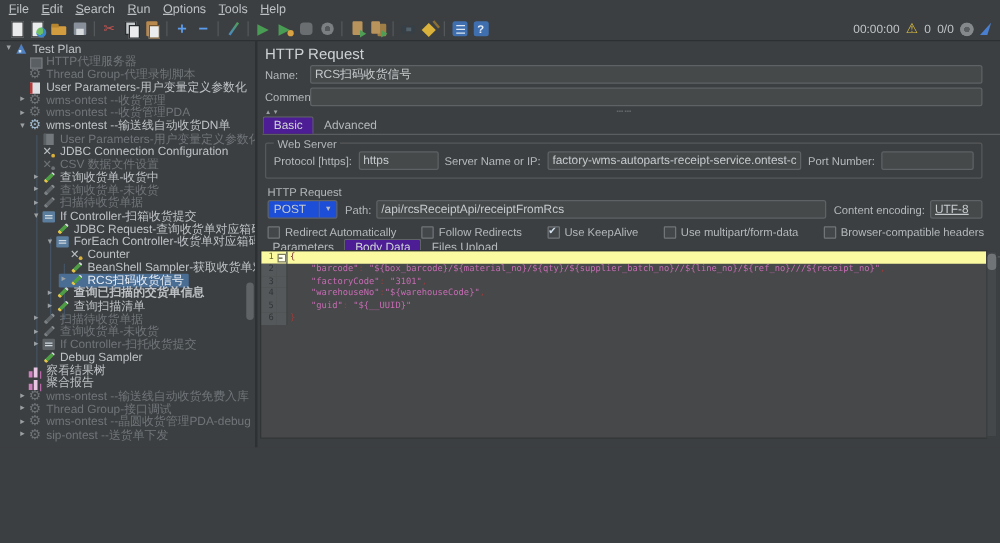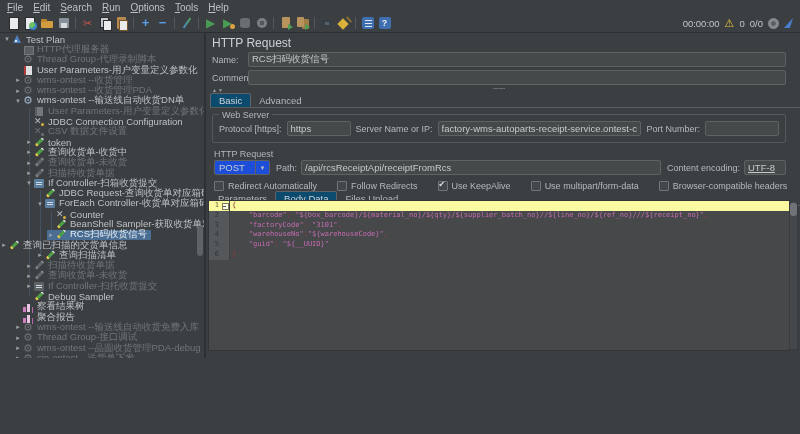--- a/index.html
+++ b/index.html
@@ -91,21 +91,21 @@
   .flabel{font-size:9px;color:#b5b9bc;flex:none;}
   .tinput{background:#45494a;border:1px solid #5e6264;border-radius:2px;color:#c6cacd;
           font-size:9.5px;height:13px;padding:0 3px;font-family:"Liberation Sans","DejaVu Sans",sans-serif;}
   .grow{flex:1;min-width:0;}
   #name-row .flabel,#comments-row .flabel{width:36px;}
   #splitter{position:relative;height:6px;margin:2px 0 0 4px;}
   #splitter .arrs{position:absolute;left:2px;top:0;font-size:5px;color:#9aa0a3;letter-spacing:1px;}
   #splitter .dots{position:absolute;left:48%;top:-3px;color:#8a8e91;font-size:9px;letter-spacing:1px;}
   .tabrow{display:flex;align-items:flex-end;margin:1px 0 0 4px;border-bottom:1px solid #5a5e60;height:13px;}
   .tab{font-size:9.5px;color:#b5b9bc;padding:1px 8px 1px 8px;cursor:default;}
-  .tab.sel{background:#0c4a6e;border:1px solid #5f6365;border-bottom:none;border-radius:2px 2px 0 0;color:#cfd3d6;}
+  .tab.sel{background:#4c1d95;border:1px solid #5f6365;border-bottom:none;border-radius:2px 2px 0 0;color:#cfd3d6;}
   .groupbox{position:relative;border:1px solid #56595b;border-radius:2px;margin:6px 14px 0 6px;height:27px;}
   .legend{position:absolute;top:-5px;left:6px;background:#3c3f41;padding:0 3px;font-size:9px;color:#b3b7ba;}
   .groupbox .inner{display:flex;align-items:center;padding:0 6px;height:100%;gap:5px;}
   #hr-legend{font-size:9px;color:#b3b7ba;margin:6px 0 0 8px;height:10px;}
   .combo{display:flex;align-items:center;height:13px;background:#1d4ed8;border:1px solid #5e6264;border-radius:2px;flex:none;}
   .combo .val{font-size:9.5px;color:#c6cacd;padding:0 4px;width:32px;}
   .combo .cbtn{width:13px;height:100%;border-left:1px solid #5e6264;display:flex;align-items:center;justify-content:center;font-size:6px;color:#b8bcc0;}
   #opt-row{display:flex;gap:20px;margin:6px 14px 0 8px;height:10px;}
   .cbx{display:flex;align-items:center;gap:4px;}
   .cbox{width:8px;height:8px;background:#43474a;border:1px solid #707578;border-radius:1px;position:relative;flex:none;}
@@ -294,27 +294,20 @@
             <span class="tr-in">
               <span class="tarrow"></span>
               <span class="tic2 tools dis"></span>
               <span class="tlabel dis-t">CSV 数据文件设置</span>
             </span>
           </div>
           <div class="trow" style="padding-left: 25px;">
             <span class="tr-in">
               <span class="tarrow">▸</span>
               <span class="tic2 pencil"></span>
-              <span class="tlabel en-t">token</span>
-            </span>
-          </div>
-          <div class="trow" style="padding-left: 25px;">
-            <span class="tr-in">
-              <span class="tarrow">▸</span>
-              <span class="tic2 pencil"></span>
               <span class="tlabel en-t">查询收货单-收货中</span>
             </span>
           </div>
           <div class="trow" style="padding-left: 25px;">
             <span class="tr-in">
               <span class="tarrow">▸</span>
               <span class="tic2 pencil dis"></span>
               <span class="tlabel dis-t">查询收货单-未收货</span>
             </span>
           </div>
@@ -360,21 +353,21 @@
               <span class="tlabel en-t">BeanShell Sampler-获取收货单对应箱码</span>
             </span>
           </div>
           <div class="trow" style="padding-left: 47px;">
             <span class="tr-in sel">
               <span class="tarrow">▸</span>
               <span class="tic2 pencil"></span>
               <span class="tlabel ">RCS扫码收货信号</span>
             </span>
           </div>
-          <div class="trow" style="">
+          <div class="trow" style="padding-left: 36px; font-weight: bold;">
             <span class="tr-in">
               <span class="tarrow">▸</span>
               <span class="tic2 pencil"></span>
               <span class="tlabel en-t">查询已扫描的交货单信息</span>
             </span>
           </div>
           <div class="trow" style="padding-left: 36px;">
             <span class="tr-in">
               <span class="tarrow">▸</span>
               <span class="tic2 pencil"></span>

